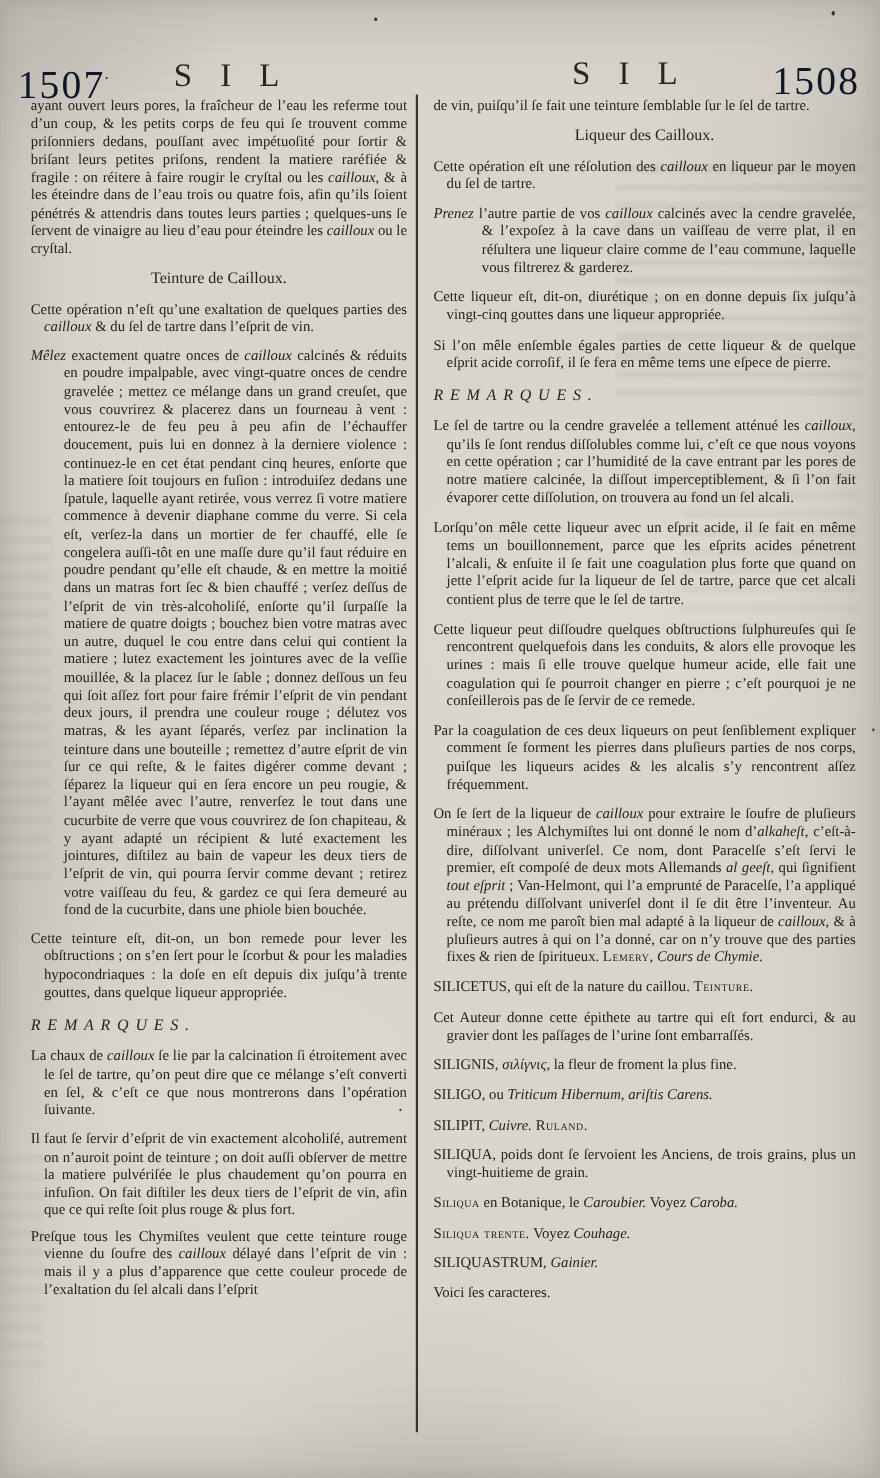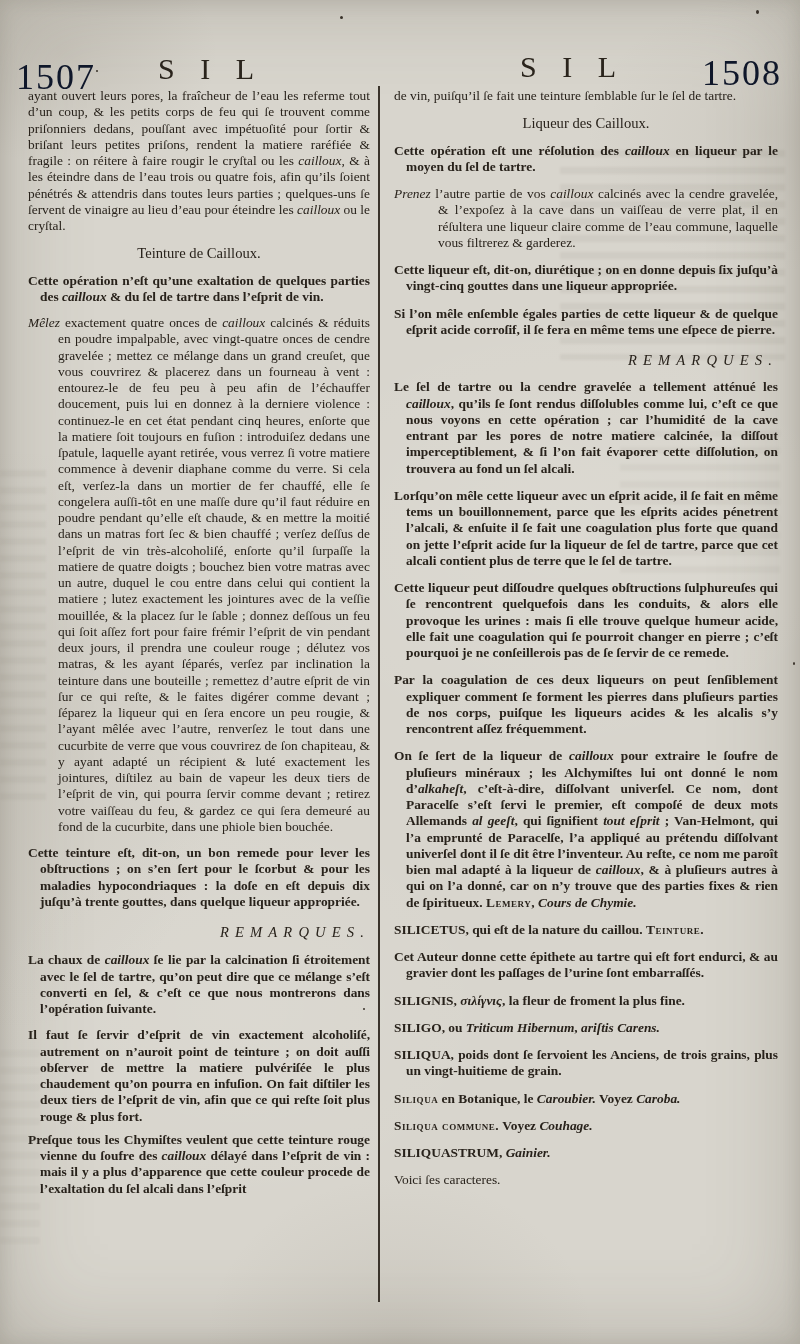--- a/index.html
+++ b/index.html
@@ -39,26 +39,26 @@
   .rt-right{left:520px;top:2px;}
 
   .col{position:absolute;z-index:2;top:88px;font-size:13.4px;line-height:16.25px;text-align:justify;}
   .col-left{left:28px;width:342px;}
   .col-right{left:394px;width:384px;}
   .divider{position:absolute;z-index:2;left:378px;top:86px;width:2px;height:1216px;background:#3a332b;}
 
   .p{margin:0 0 7px 0;}
   .col-right .p{margin-bottom:11px;}
   .h0{text-indent:0;font-family:Liberation Serif, serif;}
-  .h1{padding-left:12px;text-indent:-12px;font-weight:bold;}
+  .h1{padding-left:12px;text-indent:-12px;}
   .h2{padding-left:30px;text-indent:-30px;}
   .h3{padding-left:44px;text-indent:-44px;}
   .gt{margin-top:10px;}
   .heading{text-align:center;font-size:14.6px;margin:11px 0 11px;text-indent:0;padding-left:0;}
-  .remarques{text-align:right;font-style:italic;font-size:14.6px;letter-spacing:.42em;margin:14px 0 12px;text-indent:0;padding-left:0;}
+  .remarques{text-align:left;font-style:italic;font-size:14.6px;letter-spacing:.42em;margin:14px 0 12px;text-indent:0;padding-left:0;}
   .em{font-style:italic;}
   .sc{font-variant:small-caps;letter-spacing:.04em;margin-top:40px;}
 </style>
 </head>
 <body>
 
 <div class="page">
 
   <div class="ghost" style="left:560px;top:150px;width:225px;height:210px;"></div>
   <div class="ghost" style="left:620px;top:430px;width:160px;height:150px;opacity:.35;"></div>
@@ -100,20 +100,21 @@
       <p class="p remarques"><span>REMARQUES.</span></p>
       <p class="p h1"><span>Le ſel de tartre ou la cendre gravelée a tellement atténué les </span><span class="em">cailloux</span><span>, qu’ils ſe ſont rendus diſſolubles comme lui, c’eſt ce que nous voyons en cette opération ; car l’humidité de la cave entrant par les pores de notre matiere calcinée, la diſſout imperceptiblement, &amp; ſi l’on fait évaporer cette diſſolution, on trouvera au fond un ſel alcali.</span></p>
       <p class="p h1"><span>Lorſqu’on mêle cette liqueur avec un eſprit acide, il ſe fait en même tems un bouillonnement, parce que les eſprits acides pénetrent l’alcali, &amp; enſuite il ſe fait une coagulation plus forte que quand on jette l’eſprit acide ſur la liqueur de ſel de tartre, parce que cet alcali contient plus de terre que le ſel de tartre.</span></p>
       <p class="p h1"><span>Cette liqueur peut diſſoudre quelques obſtructions ſulphureuſes qui ſe rencontrent quelquefois dans les conduits, &amp; alors elle provoque les urines : mais ſi elle trouve quelque humeur acide, elle fait une coagulation qui ſe pourroit changer en pierre ; c’eſt pourquoi je ne conſeillerois pas de ſe ſervir de ce remede.</span></p>
       <p class="p h1"><span>Par la coagulation de ces deux liqueurs on peut ſenſiblement expliquer comment ſe forment les pierres dans pluſieurs parties de nos corps, puiſque les liqueurs acides &amp; les alcalis s’y rencontrent aſſez fréquemment.</span></p>
       <p class="p h1"><span>On ſe ſert de la liqueur de </span><span class="em">cailloux</span><span> pour extraire le ſoufre de pluſieurs minéraux ; les Alchymiſtes lui ont donné le nom d’</span><span class="em">alkaheſt</span><span>, c’eſt-à-dire, diſſolvant univerſel. Ce nom, dont Paracelſe s’eſt ſervi le premier, eſt compoſé de deux mots Allemands </span><span class="em">al geeſt</span><span>, qui ſignifient </span><span class="em">tout eſprit</span><span> ; Van-Helmont, qui l’a emprunté de Paracelſe, l’a appliqué au prétendu diſſolvant univerſel dont il ſe dit être l’inventeur. Au reſte, ce nom me paroît bien mal adapté à la liqueur de </span><span class="em">cailloux</span><span>, &amp; à pluſieurs autres à qui on l’a donné, car on n’y trouve que des parties fixes &amp; rien de ſpiritueux. </span><span class="sc">Lemery</span><span>, </span><span class="em">Cours de Chymie.</span></p>
       <p class="p h1 gt"><span>SILICETUS, qui eſt de la nature du caillou. </span><span class="sc">Teinture.</span></p>
       <p class="p h1"><span>Cet Auteur donne cette épithete au tartre qui eſt fort endurci, &amp; au gravier dont les paſſages de l’urine ſont embarraſſés.</span></p>
       <p class="p h1"><span>SILIGNIS, </span><span class="em">σιλίγνις</span><span>, la fleur de froment la plus fine.</span></p>
       <p class="p h1"><span>SILIGO, ou </span><span class="em">Triticum Hibernum</span><span>, </span><span class="em">ariſtis Carens.</span></p>
+      <p class="p h1"><span>SILIPIT, </span><span class="em">Cuivre.</span><span> </span><span class="sc">Ruland.</span></p>
       <p class="p h1"><span>SILIQUA, poids dont ſe ſervoient les Anciens, de trois grains, plus un vingt-huitieme de grain.</span></p>
       <p class="p h1 gt"><span class="sc">Siliqua</span><span> en Botanique, le </span><span class="em">Caroubier.</span><span> Voyez </span><span class="em">Caroba.</span></p>
-      <p class="p h1"><span class="sc">Siliqua commune.</span><span> Voyez </span><span class="em">Couhage.</span></p>
+      <p class="p h1"><span class="sc">Siliqua trente.</span><span> Voyez </span><span class="em">Couhage.</span></p>
       <p class="p h1 gt"><span>SILIQUASTRUM, </span><span class="em">Gainier.</span></p>
       <p class="p h0 gt"><span>Voici ſes caracteres.</span></p>
     </div>
 
 </div>
 
 </body></html>

